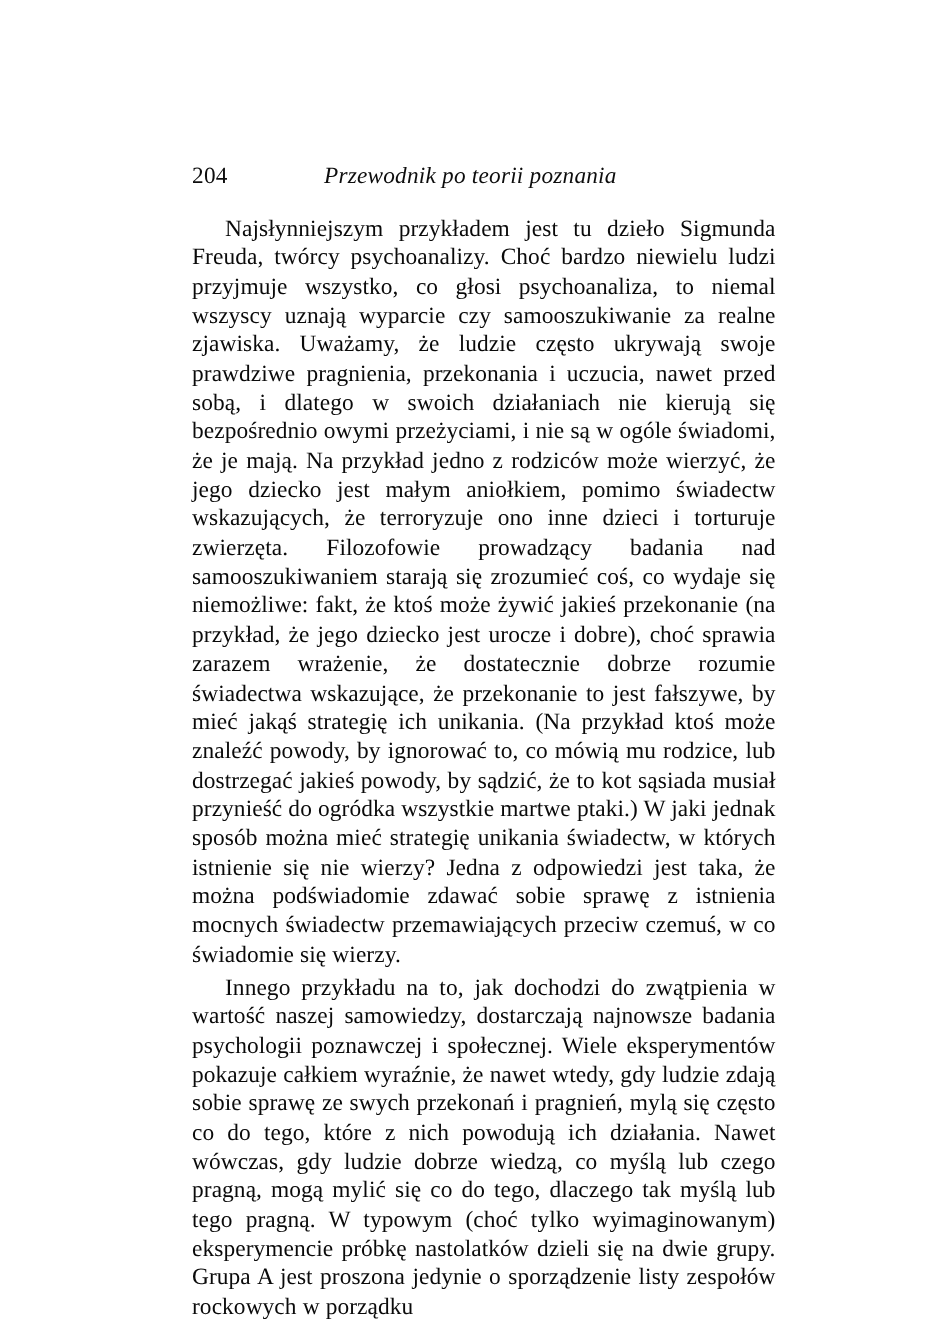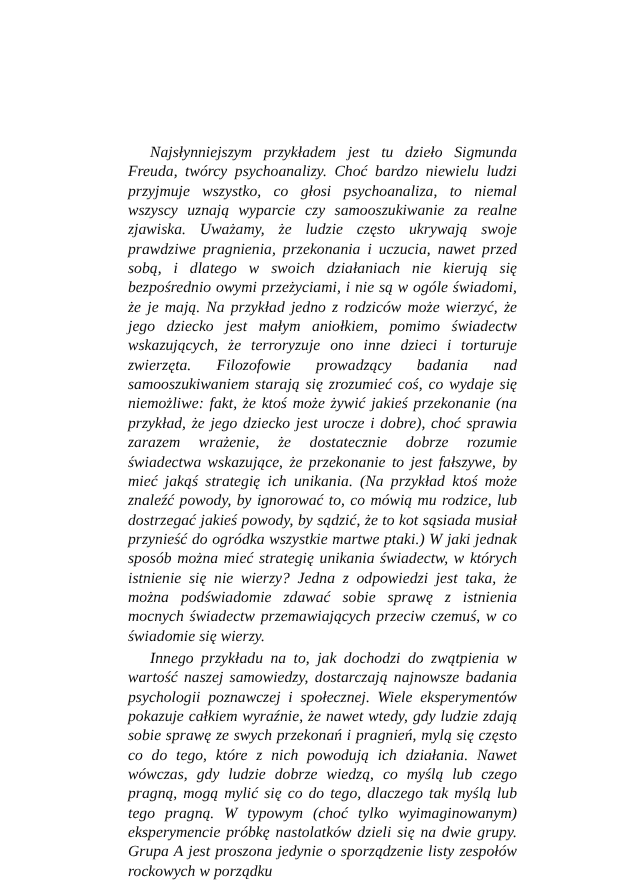--- a/index.html
+++ b/index.html
@@ -66,33 +66,36 @@
     color: #0a0a0a;
     letter-spacing: 0.05px;
     word-spacing: 0.1px;
     hyphens: manual;
   }
   .para + .para {
     margin-top: 3px;
   }
   .para.indent {
     text-indent: 22px;
-    font-style: italic;
   }
 
   
   .page {
     -webkit-font-smoothing: none;
     text-rendering: geometricPrecision;
   }
 </style>
 </head>
 <body>
 
 <div class="page">
 
+  <div class="running-head">
+    <span class="folio">204</span>
+    <span class="head-title">Przewodnik po teorii poznania</span>
+  </div>
 
   <div class="textblock">
     <p class="para indent">Najsłynniejszym przykładem jest tu dzieło Sigmunda Freuda, twórcy psychoanalizy. Choć bardzo niewielu ludzi przyjmuje wszystko, co głosi psychoanaliza, to niemal wszyscy uznają wyparcie czy samooszukiwanie za realne zjawiska. Uważamy, że ludzie często ukrywają swoje prawdziwe pragnienia, przekonania i uczucia, nawet przed sobą, i dlatego w swoich działaniach nie kierują się bezpośrednio owymi przeżyciami, i nie są w ogóle świadomi, że je mają. Na przykład jedno z rodziców może wierzyć, że jego dziecko jest małym aniołkiem, pomimo świadectw wskazujących, że terroryzuje ono inne dzieci i torturuje zwierzęta. Filozofowie prowadzący badania nad samooszukiwaniem starają się zrozumieć coś, co wydaje się niemożliwe: fakt, że ktoś może żywić jakieś przekonanie (na przykład, że jego dziecko jest urocze i dobre), choć sprawia zarazem wrażenie, że dostatecznie dobrze rozumie świadectwa wskazujące, że przekonanie to jest fałszywe, by mieć jakąś strategię ich unikania. (Na przykład ktoś może znaleźć powody, by ignorować to, co mówią mu rodzice, lub dostrzegać jakieś powody, by sądzić, że to kot sąsiada musiał przynieść do ogródka wszystkie martwe ptaki.) W jaki jednak sposób można mieć strategię unikania świadectw, w których istnienie się nie wierzy? Jedna z odpowiedzi jest taka, że można podświadomie zdawać sobie sprawę z istnienia mocnych świadectw przemawiających przeciw czemuś, w co świadomie się wierzy.</p>
     <p class="para indent">Innego przykładu na to, jak dochodzi do zwątpienia w wartość naszej samowiedzy, dostarczają najnowsze badania psychologii poznawczej i społecznej. Wiele eksperymentów pokazuje całkiem wyraźnie, że nawet wtedy, gdy ludzie zdają sobie sprawę ze swych przekonań i pragnień, mylą się często co do tego, które z nich powodują ich działania. Nawet wówczas, gdy ludzie dobrze wiedzą, co myślą lub czego pragną, mogą mylić się co do tego, dlaczego tak myślą lub tego pragną. W typowym (choć tylko wyimaginowanym) eksperymencie próbkę nastolatków dzieli się na dwie grupy. Grupa A jest proszona jedynie o sporządzenie listy zespołów rockowych w porządku</p>
   </div>
 
 </div>
 
 </body></html>

